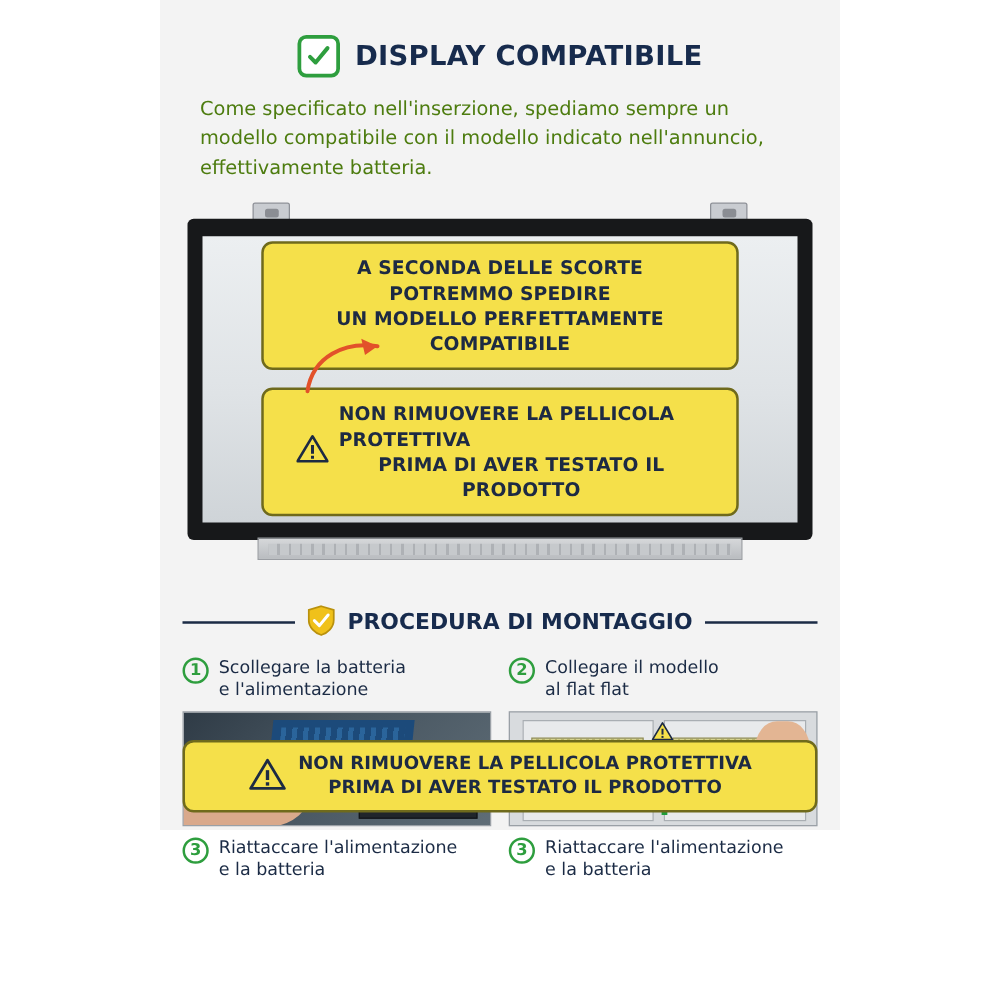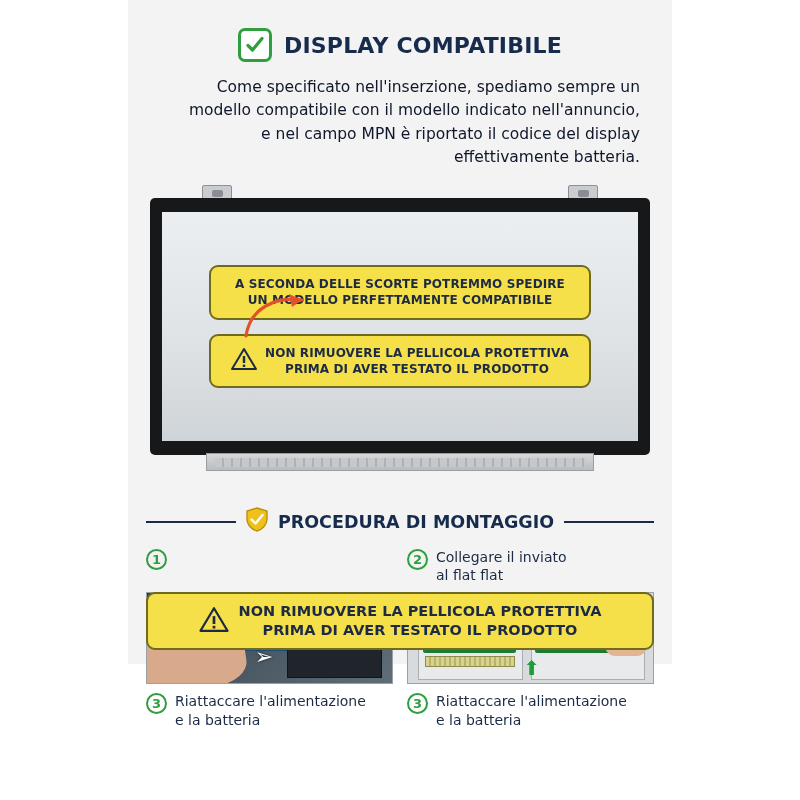--- a/index.html
+++ b/index.html
@@ -65,24 +65,24 @@
     font-size: 22px;
     font-weight: bold;
     color: #172b4d;
     letter-spacing: 0.2px;
     white-space: nowrap;
   }
 
   .intro {
     margin: 14px auto 0 auto;
     width: 480px;
-    text-align: right;
+    text-align: left;
     font-size: 15.5px;
     line-height: 1.5;
-    color: #0f172a;
+    color: #4d7c0f;
   }
 
   
   .panel-wrap {
     position: relative;
     margin: 16px auto 0 auto;
     width: 500px;
     height: 300px;
   }
   .panel-tab {
@@ -159,23 +159,23 @@
     height: 50px;
     pointer-events: none;
   }
 
   .yellow-box {
     width: 382px;
     background: #f5e04a;
     border: 2px solid #6f6a1c;
     border-radius: 9px;
     box-sizing: border-box;
-    padding: 9px 16px;
+    padding: 9px 26px;
     text-align: center;
-    font-size: 12px;
+    font-size: 15px;
     font-weight: bold;
     color: #1d2a43;
     line-height: 1.35;
     letter-spacing: 0.1px;
   }
   .yellow-box.with-icon {
     display: flex;
     align-items: center;
     justify-content: center;
     gap: 8px;
@@ -386,21 +386,20 @@
         <svg width="20" height="20" viewBox="0 0 20 20" aria-hidden="true">
           <path d="M3 10.5 L7.5 15 L17 3.5" fill="none" stroke="#2e9e3e" stroke-width="3.2" stroke-linecap="round" stroke-linejoin="round"></path>
         </svg>
       </span>
       <div class="header-title">DISPLAY COMPATIBILE</div>
     </div>
 
     <div class="intro">
       <div>Come specificato nell'inserzione, spediamo sempre un</div>
       <div>modello compatibile con il modello indicato nell'annuncio,</div>
-      <div>e nel campo MPN è riportato il codice del display</div>
       <div>effettivamente batteria.</div>
     </div>
 
     <div class="panel-wrap">
       <div class="panel-tab t1"></div>
       <div class="panel-tab t2"></div>
 
       <div class="panel-body">
         <div class="panel-screen">
 
@@ -442,26 +441,30 @@
         </svg>
       </span>
       <span class="proc-title">PROCEDURA DI MONTAGGIO</span>
       <span class="rule"></span>
     </div>
 
     <div class="steps-grid">
 
       <div class="step-label">
         <span class="step-num">1</span>
+        <span class="step-text">
+          <span style="display:block">Scollegare la batteria</span>
+          <span style="display:block">e l'alimentazione</span>
+        </span>
       </div>
 
       <div class="step-label">
         <span class="step-num">2</span>
         <span class="step-text">
-          <span style="display:block">Collegare il inviato</span>
+          <span style="display:block">Collegare il modello</span>
           <span style="display:block">al flat flat</span>
         </span>
       </div>
 
       <div class="photo photo-battery">
         <div class="pb-board"></div>
         <div class="pb-batt"></div>
         <div class="pb-hand"></div>
         <div class="pb-driver"></div>
         <div class="pb-arrow">➢</div>

